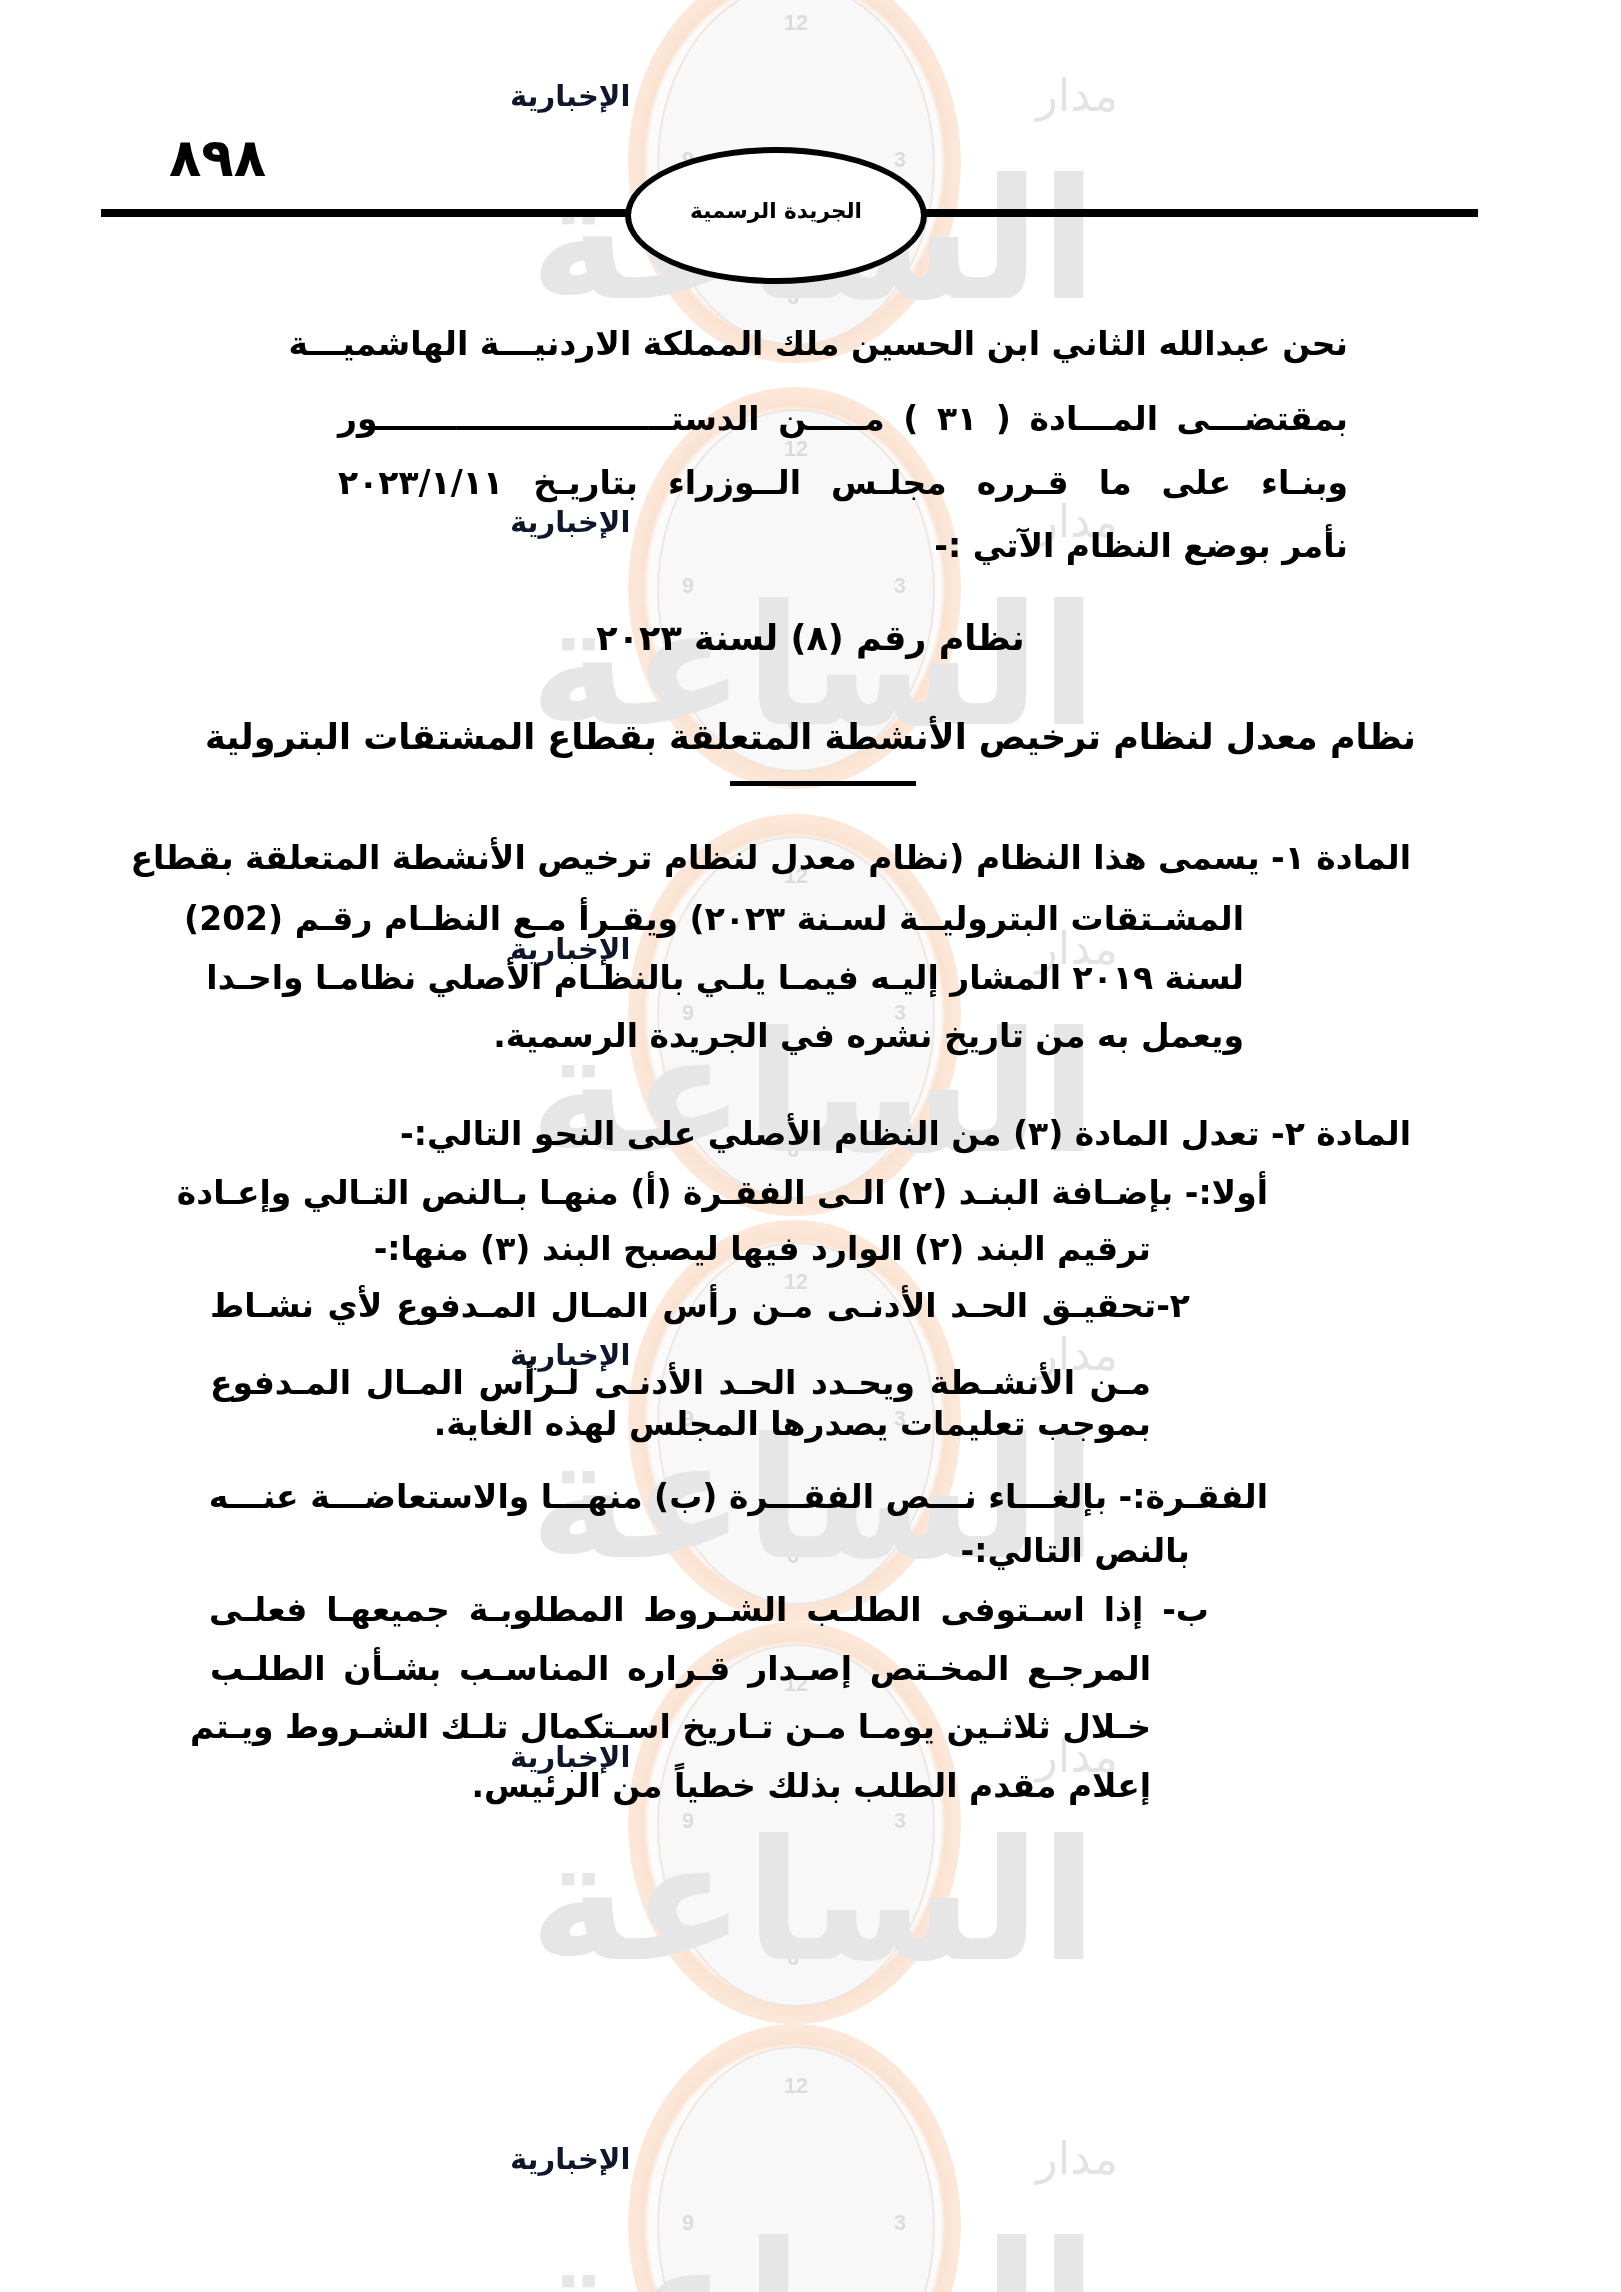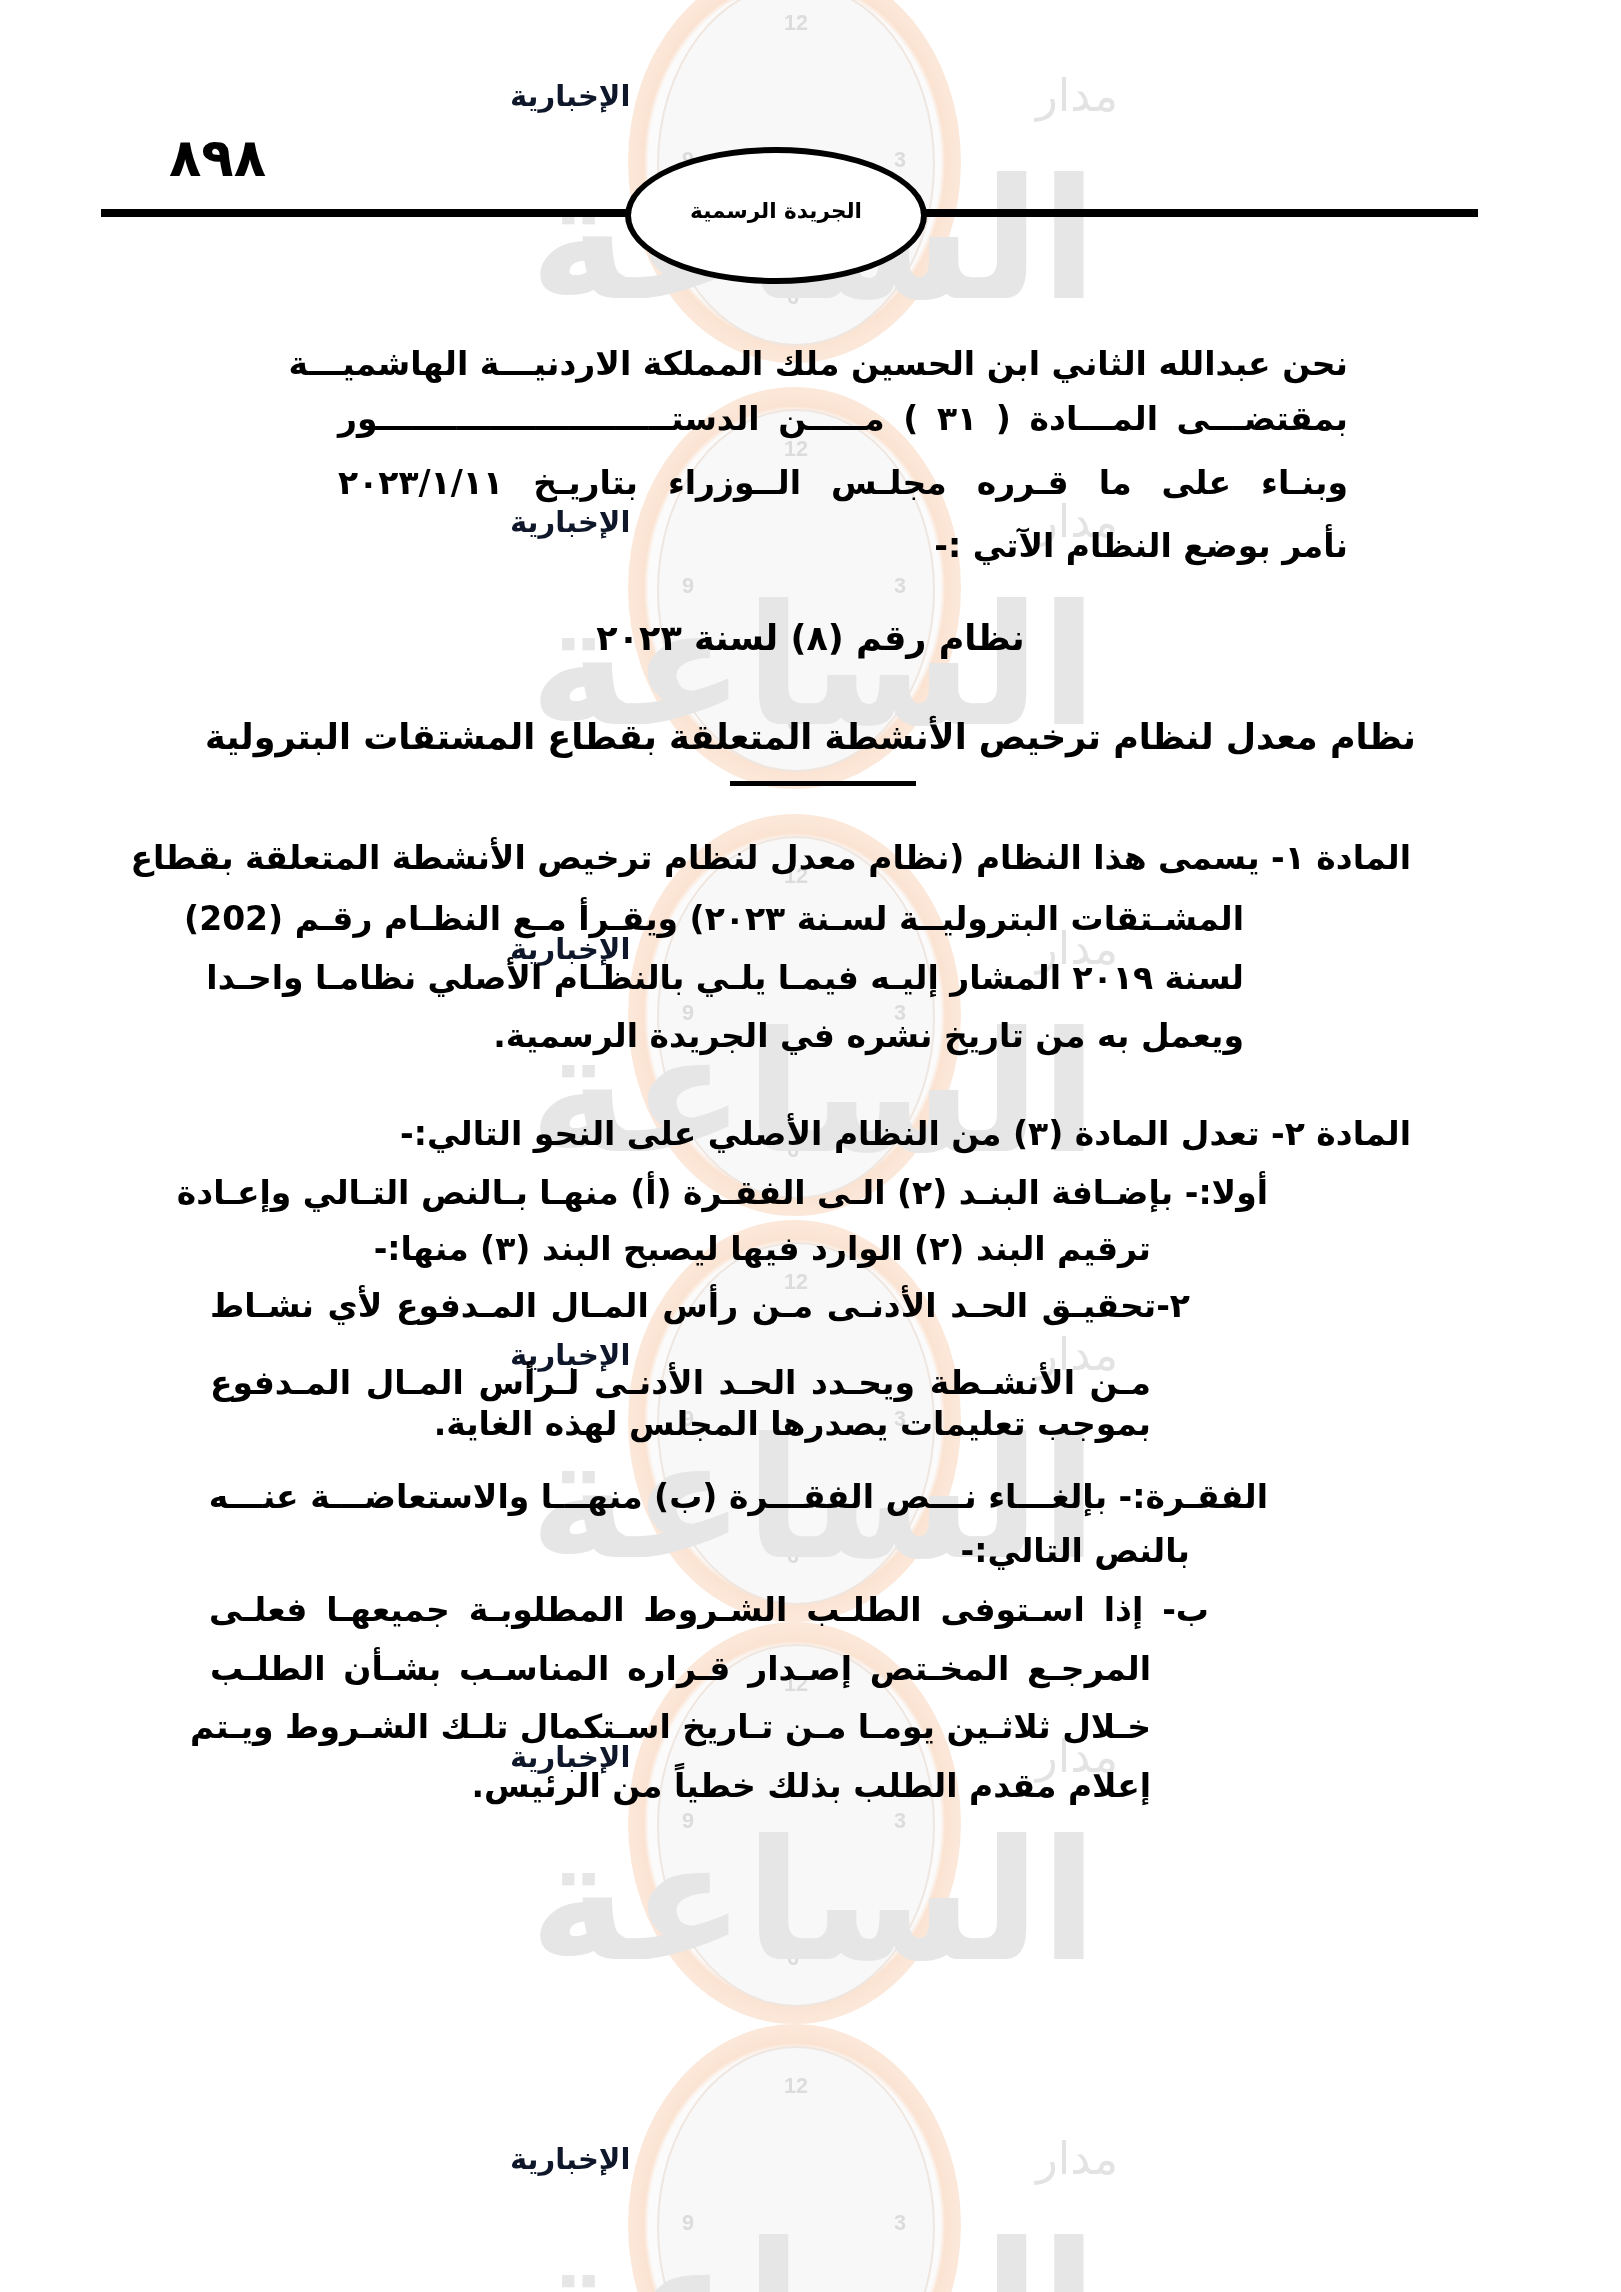--- a/index.html
+++ b/index.html
@@ -112,21 +112,21 @@
   <span class="brand-right">مدار</span>
   <span class="brand-big">الساعة</span>
 </div>
 
 <div class="page-number">٨٩٨</div>
 <div class="header-rule"></div>
 <div class="header-oval">
   <span>الجريدة الرسمية</span>
 </div>
 
-<div class="line preamble justify" style="top:342px;">نحن عبدالله الثاني ابن الحسين ملك المملكة الاردنيـــة الهاشميـــة</div>
+<div class="line preamble justify" style="top:322px;">نحن عبدالله الثاني ابن الحسين ملك المملكة الاردنيـــة الهاشميـــة</div>
 <div class="line preamble justify" style="top:397px;">بمقتضـــى المـــادة ( ٣١ ) مـــــن الدستــــــــــــــــــــــــــور</div>
 <div class="line preamble justify" style="top:461px;">وبنـاء على ما قـرره مجلـس الــوزراء بتاريـخ ٢٠٢٣/١/١١</div>
 <div class="line preamble" style="top:524px;">نأمر بوضع النظام الآتي :-</div>
 
 <div class="line title" style="top:617px;">نظام رقم  (٨) لسنة ٢٠٢٣</div>
 <div class="line title" style="top:686px;margin-top:30px;">نظام معدل لنظام ترخيص الأنشطة المتعلقة بقطاع المشتقات البترولية</div>
 <div class="title-rule"></div>
 
 <div class="line art-first justify" style="top:836px;">المادة ١- يسمى هذا النظام (نظام معدل لنظام ترخيص الأنشطة المتعلقة بقطاع</div>
 <div class="line art-cont justify" style="top:897px;">المشـتقات البتروليــة لسـنة ٢٠٢٣) ويقـرأ مـع النظـام رقـم (202)</div>

